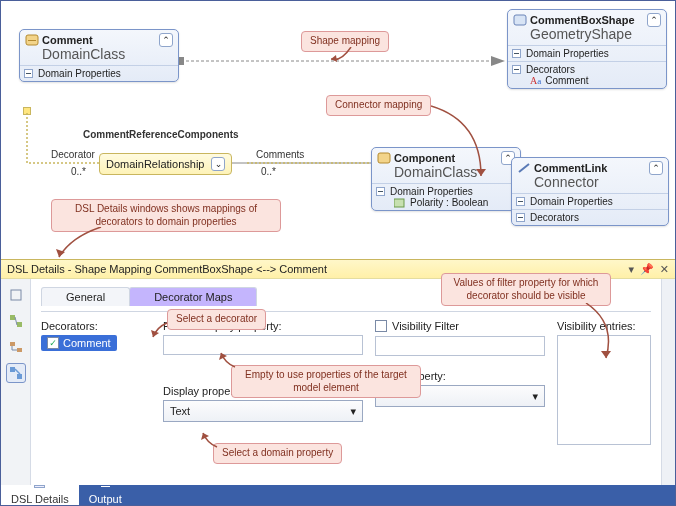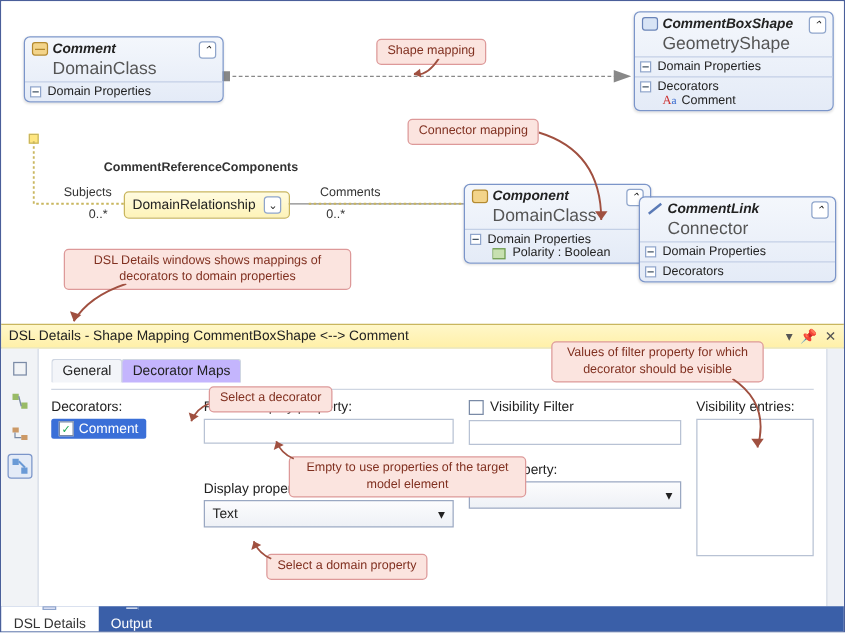--- a/index.html
+++ b/index.html
@@ -1,21 +1,21 @@
 <!DOCTYPE html>
 <html><head>
 <meta charset="utf-8">
 <style>
   * { box-sizing: border-box; }
   body { margin:0; font-family: "Segoe UI", Tahoma, sans-serif; font-size:11px; color:#222; background:#fff; width:676px; }
   .wrap { width:676px; height:506px; border:1px solid #4a5f9a; position:relative; background:#f7f9fc; }
 
   .diagram-area { position:absolute; left:0; top:0; right:0; height:258px; background:#fff; }
   .node { position:absolute; background:linear-gradient(#f4f7fc,#e4ebf7); border:1px solid #7b95c9; border-radius:5px; box-shadow:0 1px 2px rgba(0,0,0,.12);}
-  .node-header { display:flex; padding:3px 5px 1px;font-style:italic; }
+  .node-header { display:flex; align-items:center; padding:3px 5px 1px; }
   .node-title { font-weight:bold; font-size:11px; }
   .node-sub { font-size:14px; color:#555; padding:0 5px 3px 22px; margin-top:-2px;}
   .section { border-top:1px solid #c3d0e6; padding:2px 4px; font-size:10px;}
   .section-head { display:flex; align-items:center; gap:2px;}
   .section-item { padding-left:18px; display:flex; align-items:center; gap:4px;}
   .chev { display:inline-block; width:14px; height:14px; border:1px solid #8fa5cb; border-radius:3px; text-align:center; line-height:12px; font-size:9px; background:#fff; margin-left:auto;}
   .minus { display:inline-block; width:9px; height:9px; border:1px solid #8fa5cb; background:#fff; position:relative; margin-right:3px;}
   .minus::after { content:""; position:absolute; left:1px; right:1px; top:3px; height:1px; background:#456;}
   .ico { width:14px; height:12px; display:inline-flex; align-items:center; justify-content:center; margin-right:3px;}
 
@@ -29,21 +29,21 @@
 
   
   .details-title { position:absolute; left:0; right:0; top:258px; height:20px; background:linear-gradient(#fff7c9,#fff0a8); border-top:1px solid #c9b65e; border-bottom:1px solid #e4dda0; display:flex; align-items:center; padding:0 6px; font-size:11px;}
   .title-tools { margin-left:auto; display:flex; gap:6px; color:#555;}
   .details-body { position:absolute; left:0; right:0; top:278px; bottom:20px; background:#fff; display:flex;}
   .left-tools { width:30px; background:#f1f3f6; border-right:1px solid #d5dbe6; display:flex; flex-direction:column; align-items:center; padding-top:6px; gap:6px;}
   .tool { width:20px; height:20px; border:1px solid transparent; border-radius:3px; display:flex; align-items:center; justify-content:center;}
   .tool.sel { border-color:#7b95c9; background:#e4ebf7;}
   .panel { flex:1; position:relative; padding:8px 10px;}
   .tabs { display:flex; gap:0; margin-bottom:6px;}
-  .tab { border:1px solid #cfd6e2; border-bottom:none; padding:3px 8px; background:#f3f5f9; font-size:11px; border-radius:3px 3px 0 0; margin-right:-1px;}
+  .tab { border:1px solid #cfd6e2; border-bottom:none; padding:3px 24px; background:#f3f5f9; font-size:11px; border-radius:3px 3px 0 0; margin-right:-1px;}
   .tab.active { background:#c4b5fd; position:relative; z-index:2;}
   .tab-underline { border-bottom:1px solid #cfd6e2; margin-top:-1px;}
   .form-row { display:flex; align-items:flex-start; gap:12px;}
   .col-dec { width:110px;}
   .col-a { width:200px;}
   .col-b { width:170px;}
   .col-c { flex:1;}
   .lbl { font-size:11px; margin-bottom:3px;}
   .dec-item { display:flex; align-items:center; gap:4px; background:#3a6fd8; color:#fff; padding:2px 6px; border-radius:2px; width:fit-content;}
   .chk { width:12px; height:12px; border:1px solid #7a8aa6; background:#fff; display:inline-flex; align-items:center; justify-content:center; font-size:9px; color:#2a5;}
@@ -172,21 +172,21 @@
         </div>
       <div class="section">
           <div class="section-head">
             <span class="minus"></span>
             <span>Decorators</span>
           </div>
         </div>
     </div>
 
     <div class="role" style="left:82px; top:128px; font-weight:bold;">CommentReferenceComponents</div>
-    <div class="role" style="left:50px; top:148px;">Subjects</div>
+    <div class="role" style="left:50px; top:148px;">Decorator</div>
     <div class="role" style="left:70px; top:165px;">0..*</div>
     <div class="role" style="left:255px; top:148px;">Comments</div>
     <div class="role" style="left:260px; top:165px;">0..*</div>
 
     <div class="rel" style="left:98px; top:152px;">
       <span>DomainRelationship</span>
       <span class="chev" style="margin-left:2px;">⌄</span>
     </div>
     <svg class="wire" width="676" height="258" style="z-index:0">
       <path d="M26 112 L26 162 L98 162" stroke="#c9b65e" stroke-width="1.5" fill="none" stroke-dasharray="2 2"></path>

